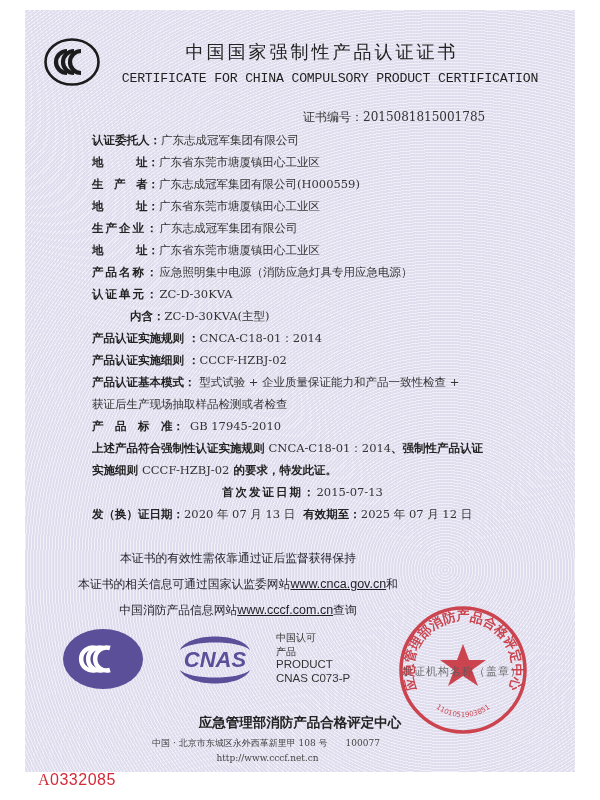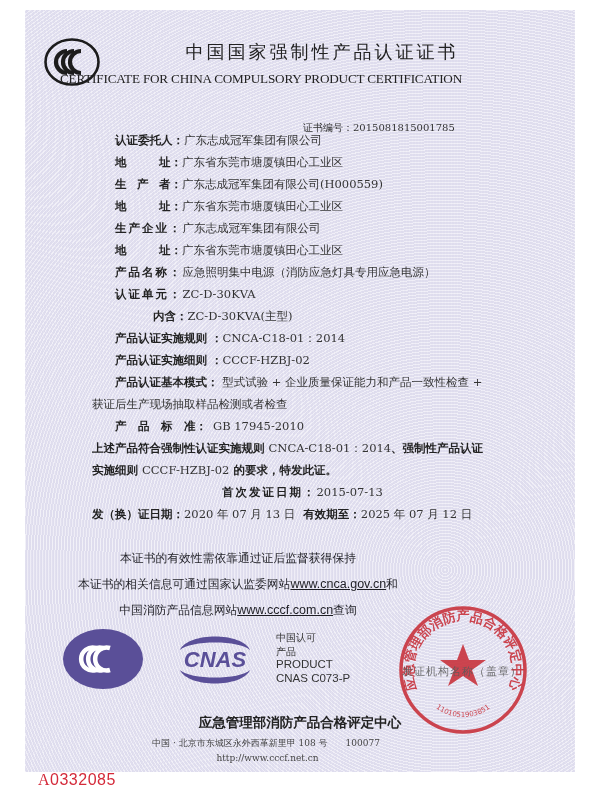--- a/index.html
+++ b/index.html
@@ -10,24 +10,24 @@
   .sheet {
     position: absolute; left: 25px; top: 10px; width: 550px; height: 762px;
     background-color: #e6e4f2;
     background-image:
       repeating-radial-gradient(circle at 420px 560px, rgba(255,255,255,0.35) 0 1px, rgba(200,198,225,0.25) 1px 3px),
       repeating-linear-gradient(90deg, rgba(255,255,255,0.18) 0 1px, transparent 1px 3px);
   }
   .abs { position: absolute; white-space: nowrap; }
   .logo-top { left: 43px; top: 37px; width: 58px; height: 50px; }
   .title-cn { left: 0; width: 600px; top: 40px; text-align: center; font-family: "DejaVu Sans", sans-serif; font-size: 18px; letter-spacing: 3px; color: #222; padding-left: 44px; box-sizing: border-box; }
-  .title-en { left: 0; width: 600px; top: 71px; font-family: Liberation Serif, serif; font-size: 13.2px; color: #222; padding-left: 60px; box-sizing: border-box; letter-spacing: -0.2px; }
-  .cert-no { left: 303px; top: 121px; font-size: 10px; color: #333; }
+  .title-en { left: 0; width: 600px; top: 71px; text-align: center; font-family: Liberation Mono, monospace; font-size: 13.2px; color: #222; padding-left: 60px; box-sizing: border-box; letter-spacing: -0.2px; }
+  .cert-no { left: 303px; top: 109px; font-size: 12px; color: #333; }
   .row { position: absolute; left: 92px; font-size: 11.5px; white-space: nowrap; }
-  .row .lab { font-family: "DejaVu Sans", sans-serif; font-weight: bold; color: #222; display: inline-block; margin-left: 23px; }
+  .row .lab { font-family: "DejaVu Sans", sans-serif; font-weight: bold; color: #222; display: inline-block; }
   .row .val { color: #333; }
   .lab.sp4 { width: 67px; display:inline-flex; justify-content: space-between; }
   .row.bold-line { font-family: "DejaVu Sans", sans-serif; font-weight: bold; color:#222; }
   .row.bold-line .mono { font-family: "DejaVu Serif", serif; font-weight: normal; color:#333; }
   .center-line { left: 0; width: 476px; text-align: center; font-family: "DejaVu Sans", sans-serif; font-size: 11.8px; color: #1e1e24; }
   .center-line a { color: #1e1e24; text-decoration: underline; font-family: "Liberation Sans", sans-serif; font-size: 12.5px; }
   .ccc-oval { left: 62px; top: 628px; width: 82px; height: 62px; }
   .cnas { left: 170px; top: 628px; width: 90px; height: 62px; }
   .cnas-text { left: 276px; top: 631px; font-size: 10px; line-height: 13.5px; color: #333; }
   .cnas-text .en { font-family: "Liberation Sans", sans-serif; font-size: 11.5px; }

